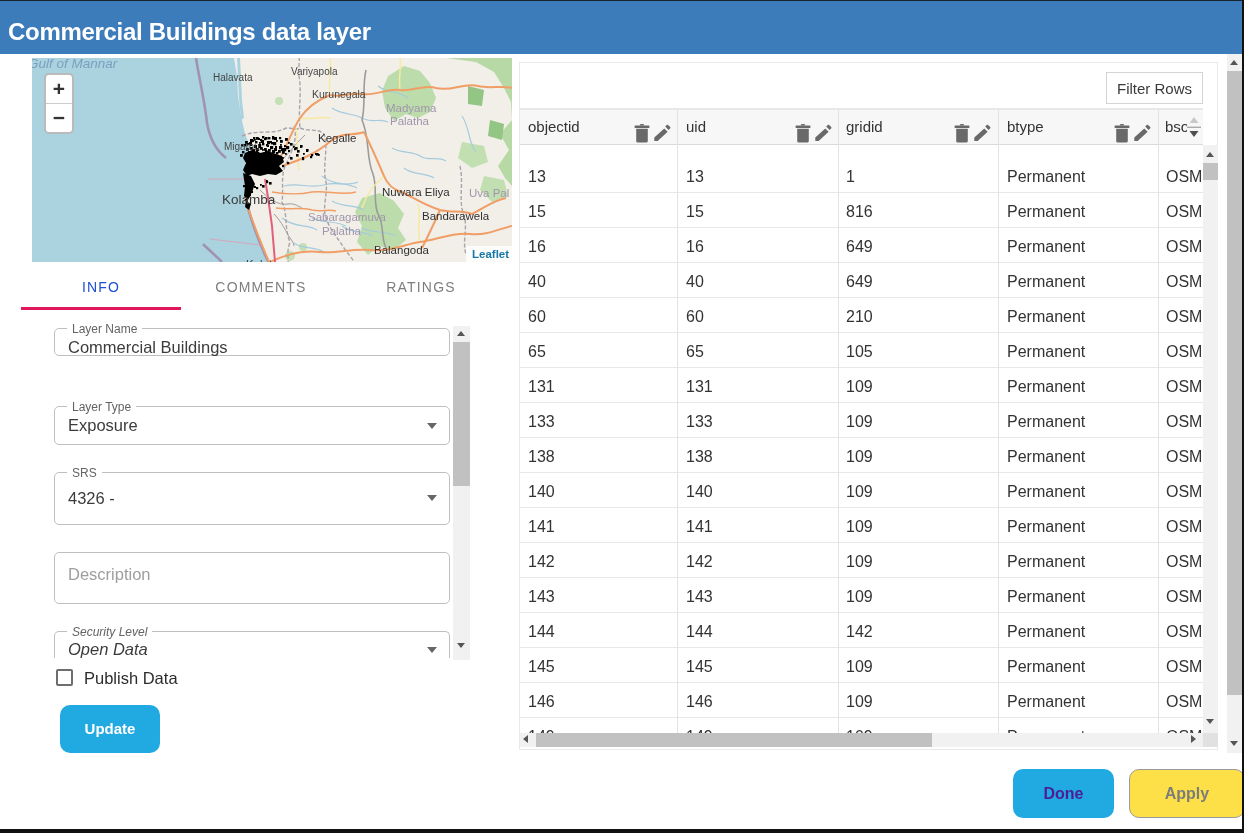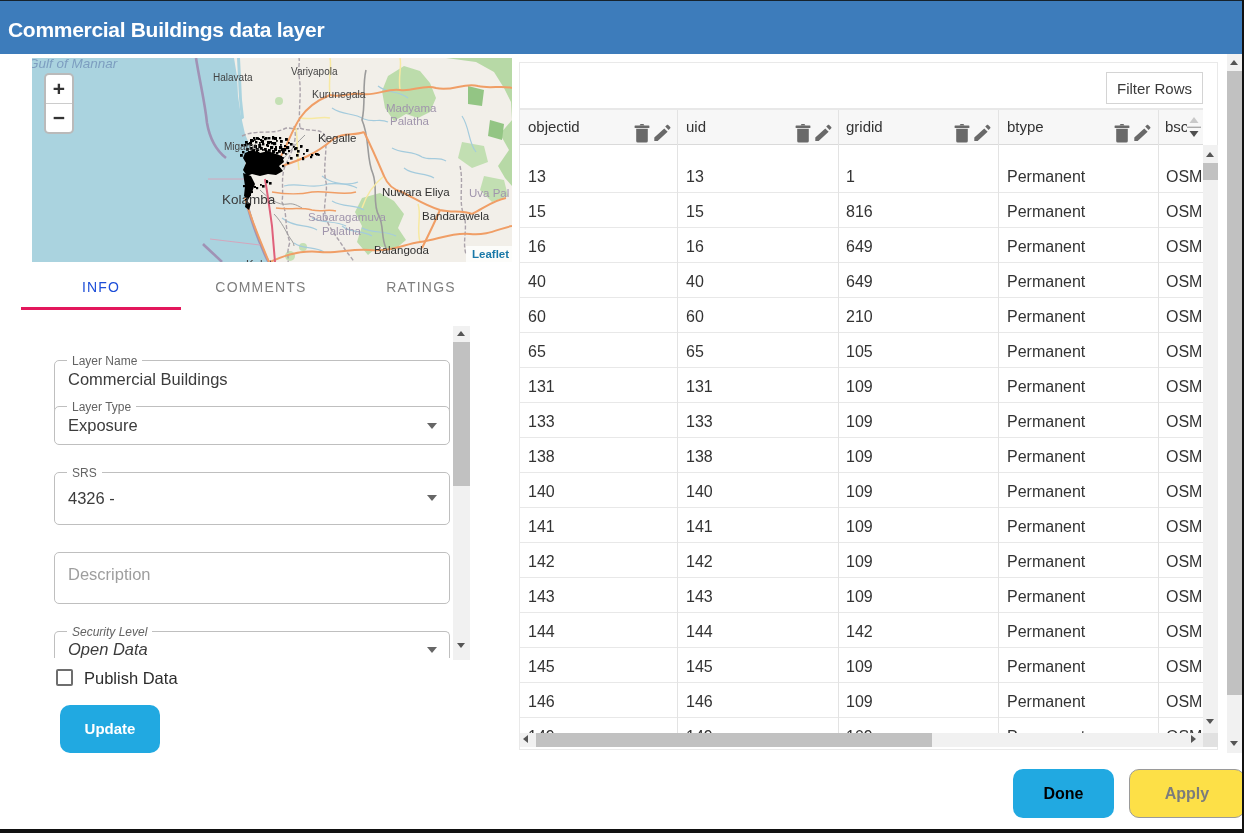--- a/index.html
+++ b/index.html
@@ -1,21 +1,21 @@
 <!DOCTYPE html>
 <html><head>
 <meta charset="utf-8">
 <style>
   html,body{margin:0;padding:0;}
   body{width:1244px;height:835px;position:relative;overflow:hidden;background:#fff;
        font-family:"Liberation Sans",sans-serif;}
   .abs{position:absolute;}
   
   #titlebar{left:0;top:0;width:1242px;height:54px;background:#3d7cbb;border-top:1px solid #16222c;box-sizing:border-box;}
-  #titlebar .t{position:absolute;left:8px;top:17px;color:#fff;font-size:21px;font-weight:bold;letter-spacing:-0.3px;}
+  #titlebar .t{position:absolute;left:8px;top:17px;color:#fff;font-size:24px;font-weight:bold;letter-spacing:-0.3px;}
   
   #map{left:32px;top:58px;width:480px;height:204px;overflow:hidden;background:#aad3df;}
   #zoomctl{left:44px;top:73px;width:30px;height:61px;background:#fff;border:2px solid rgba(0,0,0,0.27);border-radius:5px;box-sizing:border-box;}
   #zoomctl .zi{position:absolute;left:0;width:26px;text-align:center;color:#333;font-weight:bold;font-size:21px;font-family:"Liberation Sans",sans-serif;}
   #zoomctl .sep{position:absolute;left:0;top:28px;width:26px;height:1px;background:#ccc;}
   
   .tab{top:279px;height:16px;font-size:14px;letter-spacing:1.2px;color:#7e7e7e;text-align:center;font-weight:400;}
   #tab1{left:21px;width:160px;color:#1d4ed8;}
   #tab2{left:181px;width:160px;}
   #tab3{left:341px;width:160px;}
@@ -25,21 +25,21 @@
   .fld .lbl{position:absolute;top:-7px;left:12px;background:#fff;padding:0 5px;font-size:12px;color:#636363;}
   .fld .val{position:absolute;left:13px;font-size:16.5px;color:#3c3c3c;white-space:nowrap;}
   .fld .ph{color:#9e9e9e;}
   .fld .arr{position:absolute;right:12px;width:0;height:0;border-left:5.5px solid transparent;border-right:5.5px solid transparent;border-top:6px solid #666;}
   
   #cb{left:56px;top:669px;width:13px;height:13px;border:2px solid #6e6e6e;border-radius:2px;}
   #cblab{left:84px;top:669px;font-size:16.5px;color:#2c2c2c;}
   
   .btn{border-radius:10px;text-align:center;font-weight:bold;}
   #update{left:60px;top:705px;width:100px;height:48px;background:#21a9e1;color:#fff;font-size:15px;line-height:48px;}
-  #done{left:1013px;top:769px;width:101px;height:49px;background:#21a9e1;color:#000000;font-size:16px;line-height:49px;}
+  #done{left:1013px;top:769px;width:101px;height:49px;background:#21a9e1;color:#4c1d95;font-size:16px;line-height:49px;}
   #apply{left:1129px;top:769px;width:116px;height:49px;background:#fde047;border:1px solid #9a9a9a;color:#7c7c7c;font-size:16px;line-height:47px;box-sizing:border-box;}
   
   #panel{left:519px;top:62px;width:699px;height:688px;border:1px solid #e9e9e9;box-sizing:border-box;background:#fff;}
   #filterbtn{left:1106px;top:72px;width:97px;height:32px;border:1px solid #d4d4d4;background:#fff;color:#3a3a3a;font-size:15px;text-align:center;line-height:31px;box-sizing:border-box;}
   
   .sbtrack{background:#f1f1f1;}
   .sbthumb{background:#c1c1c1;}
   .arrglyph{width:0;height:0;}
   .up{border-left:4.5px solid transparent;border-right:4.5px solid transparent;border-bottom:5px solid #555;}
   .down{border-left:4.5px solid transparent;border-right:4.5px solid transparent;border-top:5px solid #555;}
@@ -303,21 +303,21 @@
     <span class="zi" style="top:2px;">+</span>
     <span class="sep"></span>
     <span class="zi" style="top:31px;">−</span>
   </div>
 
 <div id="tab1" class="tab abs">INFO</div>
 <div id="tab2" class="tab abs">COMMENTS</div>
 <div id="tab3" class="tab abs">RATINGS</div>
 <div id="tabline" class="abs"></div>
 
-<div class="fld abs" style="top:360px;height:56px;">
+<div class="fld abs" style="top:328px;height:28px;">
   <span class="lbl">Layer Name</span>
     <span class="val" style="top:9px;">Commercial Buildings</span>
 </div>
 <div class="fld abs" style="top:406px;height:39px;">
   <span class="lbl">Layer Type</span>
     <span class="val" style="top:9px;text-align:right;">Exposure</span>
     <span class="arr" style="top:16px;"></span>
 </div>
 <div class="fld abs" style="top:472px;height:53px;">
   <span class="lbl">SRS</span>

